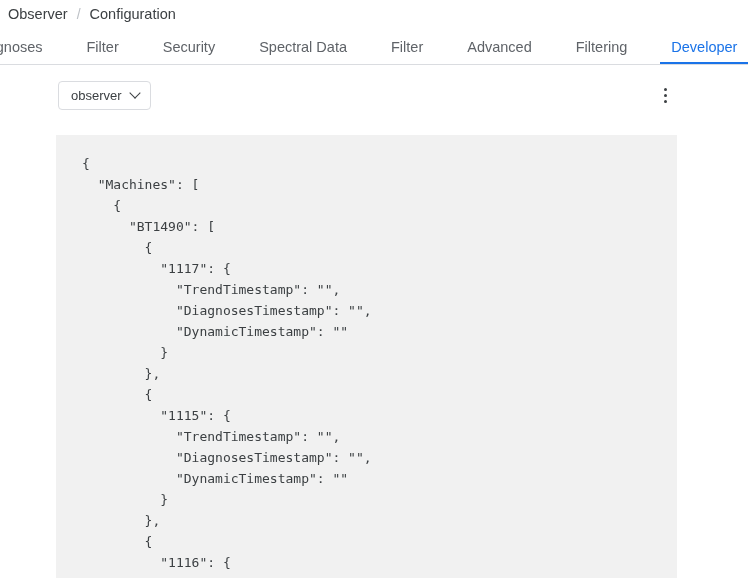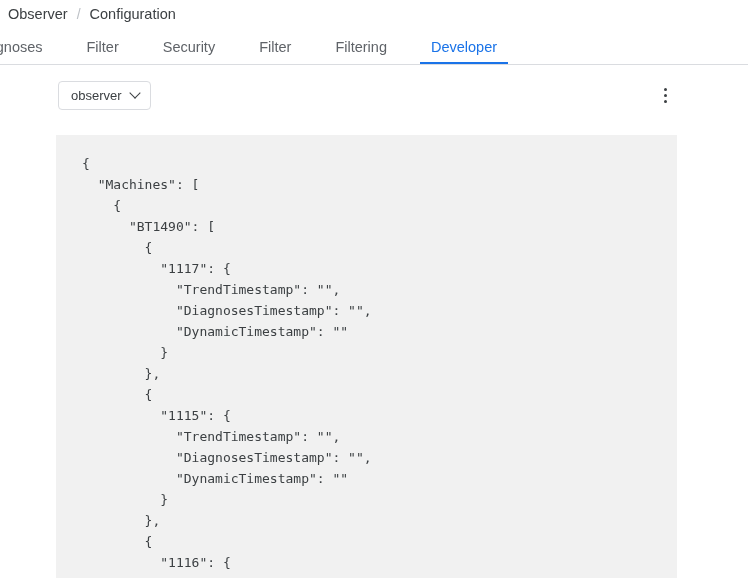--- a/index.html
+++ b/index.html
@@ -167,21 +167,23 @@
   <span class="crumb">Observer</span>
   <span class="crumb-sep">/</span>
   <span class="crumb">Configuration</span>
 </div>
 
 <div class="tabbar">
   <div class="tabstrip">
     <div class="tab">Diagnoses</div>
     <div class="tab">Filter</div>
     <div class="tab">Security</div>
+    <div class="tab">Spectral Data</div>
     <div class="tab">Filter</div>
+    <div class="tab">Advanced</div>
     <div class="tab">Filtering</div>
     <div class="tab active">Developer</div>
   </div>
 </div>
 
 <div class="toolbar">
   <div class="select-btn">
     <span>observer</span>
     <span class="chev"></span>
   </div>

